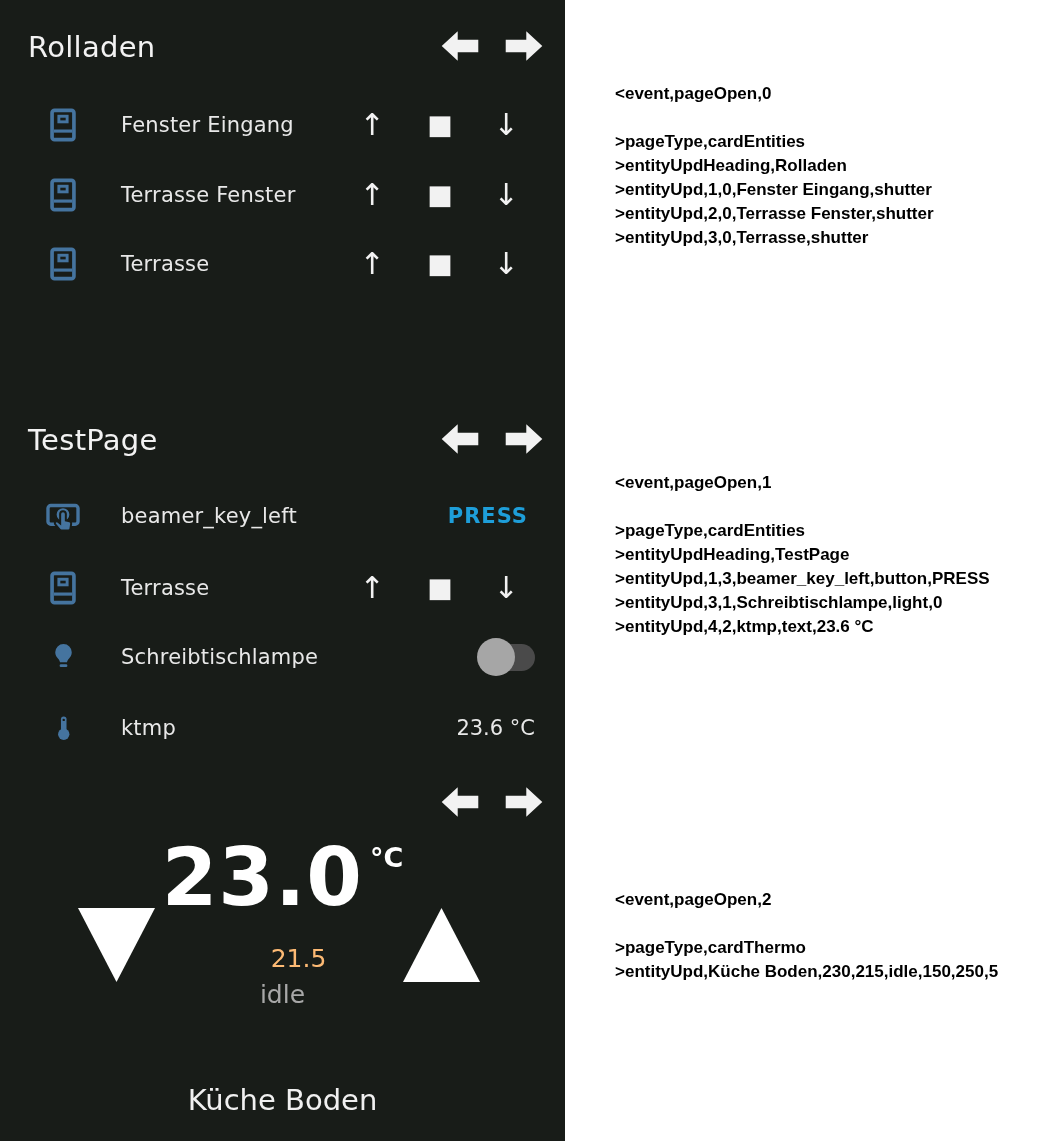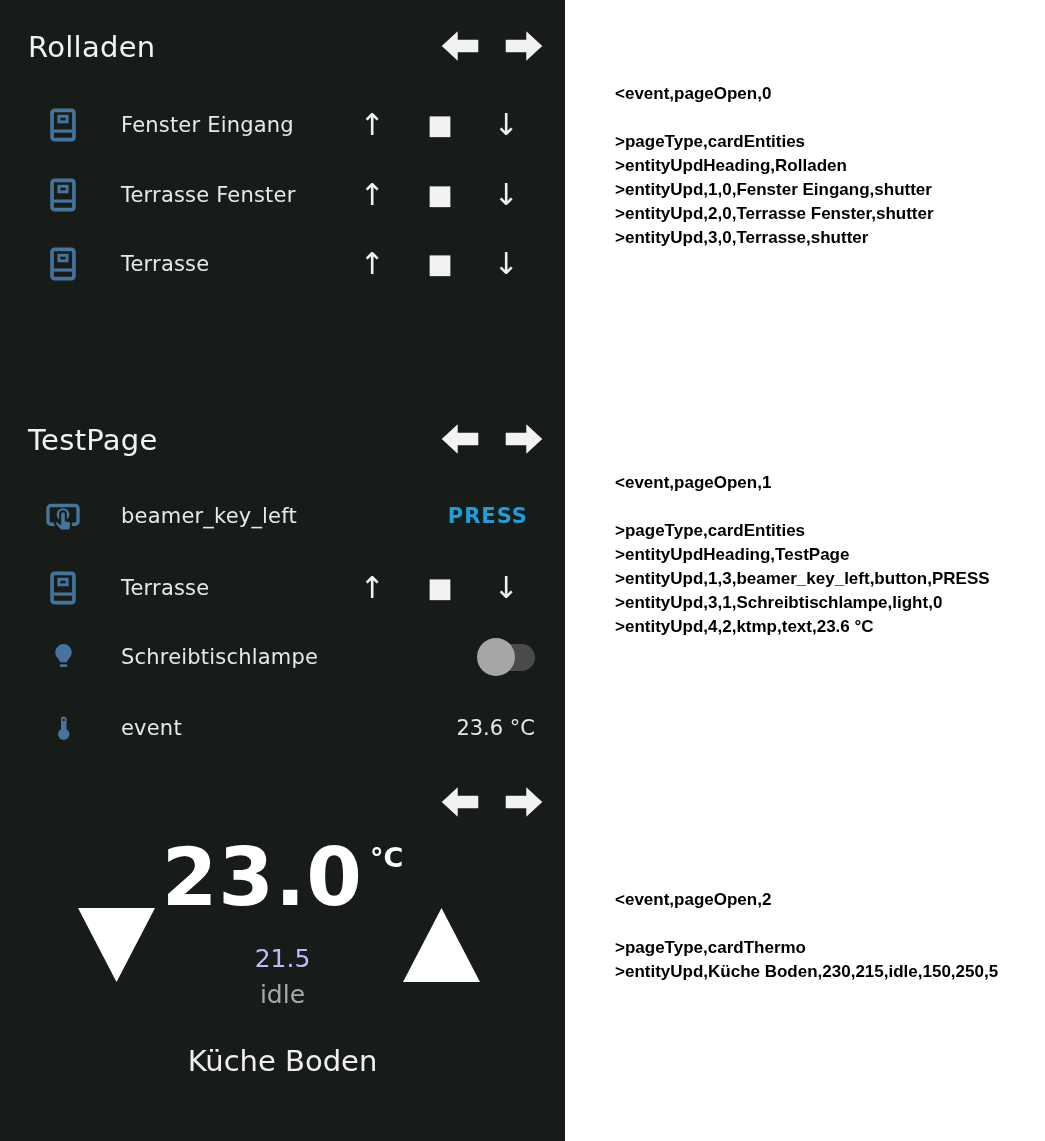--- a/index.html
+++ b/index.html
@@ -32,23 +32,23 @@
   .evalue{position:absolute;right:30px;font-size:21px;color:#e8e8e8;}
 
   
   .thermo-nav{position:absolute;top:786px;right:22px;display:flex;gap:26px;}
   .temp-wrap{position:absolute;top:838px;left:0;width:565px;text-align:center;line-height:1;}
   .temp-big{font-size:80px;font-weight:700;color:#ffffff;letter-spacing:1px;}
   .temp-unit{display:inline-block;vertical-align:top;font-size:27px;font-weight:700;color:#ffffff;
              position:relative;top:6px;margin-left:7px;}
   .tri{position:absolute;width:77px;height:74px;}
   .tri-down{left:78px;top:908px;} .tri-up{left:403px;top:908px;}
-  .setpoint{position:absolute;top:944px;left:0;width:565px;text-align:center;font-size:25px;color:#c4b5fd;}
+  .setpoint{position:absolute;top:944px;left:16px;width:565px;text-align:center;font-size:25px;color:#fdba74;}
   .hvac-state{position:absolute;top:980px;left:0;width:565px;text-align:center;font-size:25px;color:#a8a8a8;}
-  .room{position:absolute;top:1044px;left:0;width:565px;text-align:center;font-size:29px;color:#f0f0f0;}
+  .room{position:absolute;top:1083px;left:0;width:565px;text-align:center;font-size:29px;color:#f0f0f0;}
 
   
   .ann{position:absolute;left:615px;color:#000;font-family:"Liberation Sans",sans-serif;
        font-weight:700;font-size:17px;}
   .ann .event{line-height:24px;}
   .ann .lines{margin-top:24px;}
   .ann .lines div{line-height:24px;white-space:pre;}
 </style>
 </head>
 <body>
@@ -182,21 +182,21 @@
         <span class="knob"></span>
       </span>
   </div>
 
   <div class="erow" style="top:693px">
     <span class="eicon">
         <svg width="29" height="34" viewBox="0 0 24 24">
           <use href="#thermo"></use>
         </svg>
       </span>
-    <span class="elabel">event</span>
+    <span class="elabel">ktmp</span>
     <span class="evalue">23.6 °C</span>
   </div>
 
   <div class="thermo-nav">
     <span><svg width="38" height="32" viewBox="0 0 32 28">
           <use href="#arrL"></use>
         </svg></span>
     <span><svg width="38" height="32" viewBox="0 0 32 28">
           <use href="#arrR"></use>
         </svg></span>

